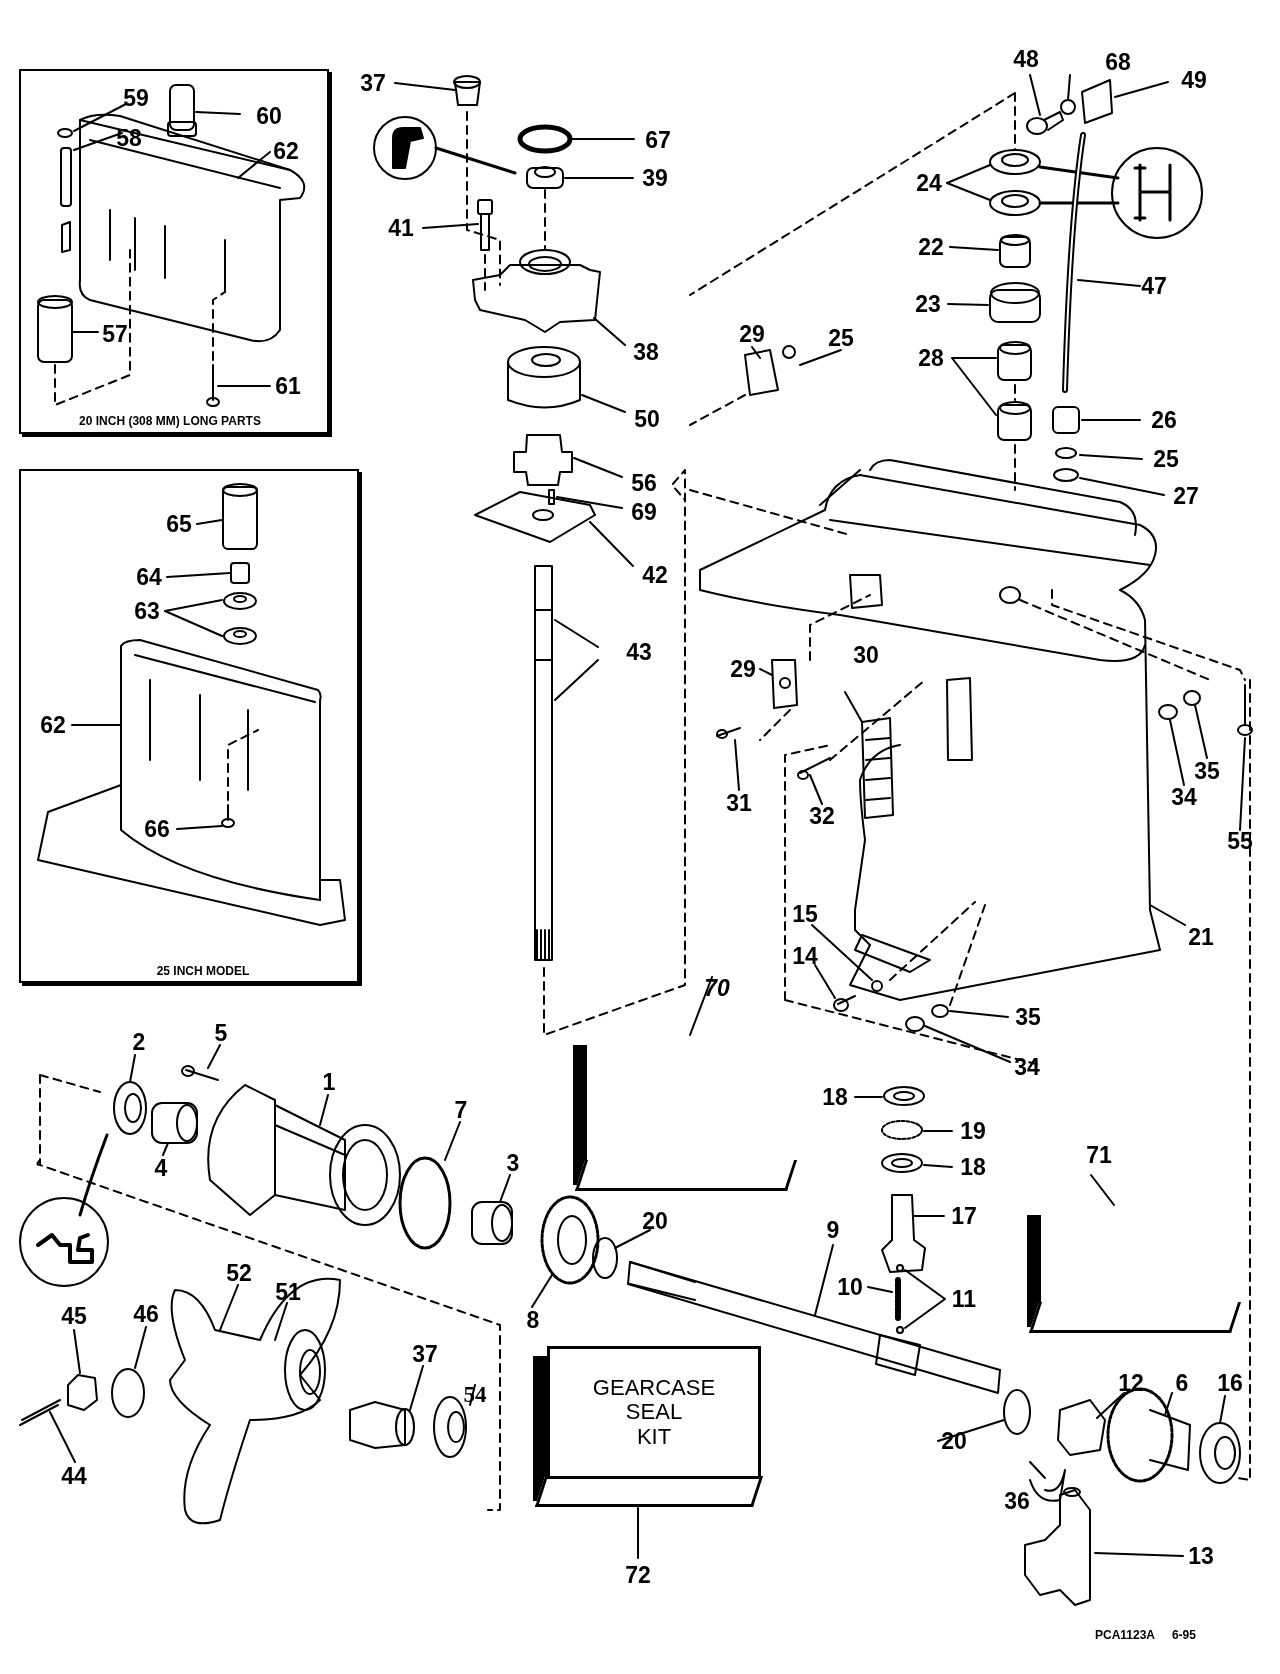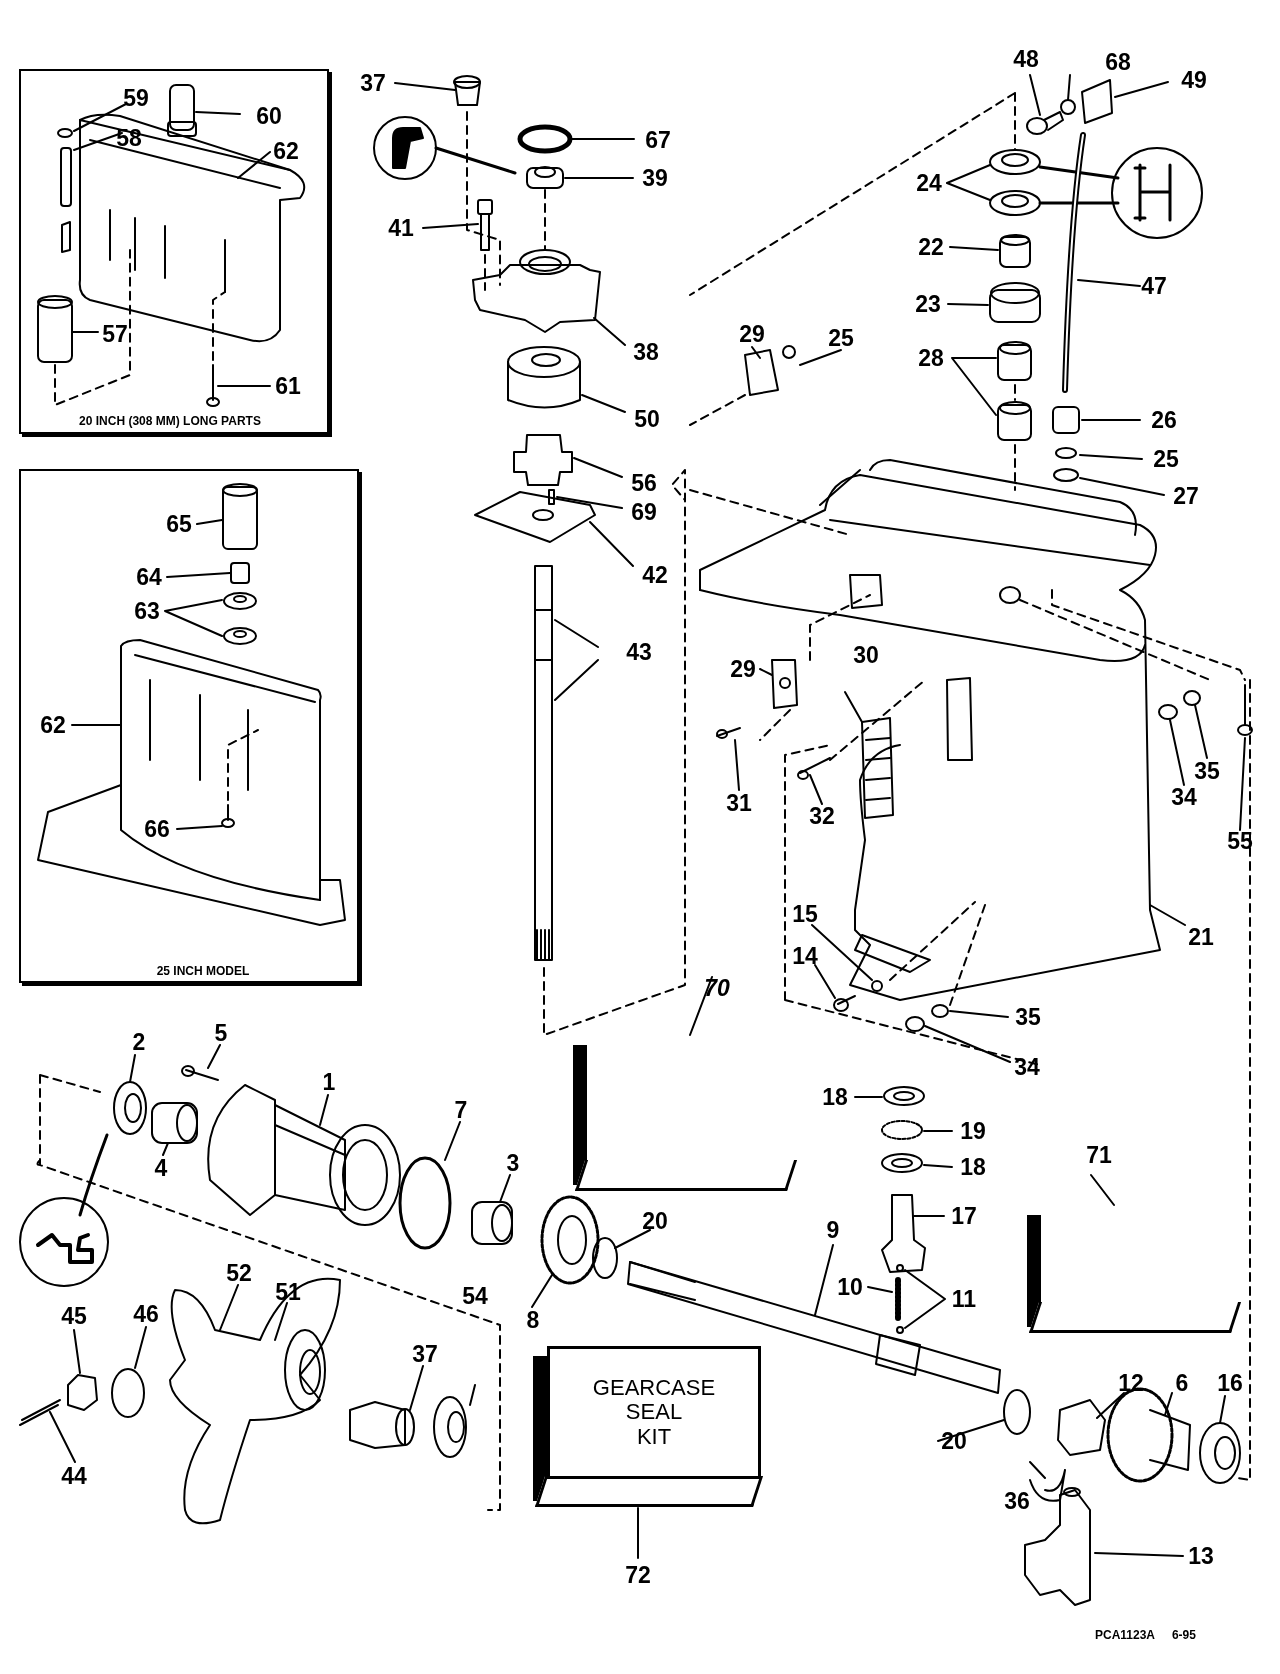--- a/index.html
+++ b/index.html
@@ -360,21 +360,21 @@
 <span class="lbl" style="left:513px;top:1163px;">3</span>
 <span class="lbl" style="left:655px;top:1221px;">20</span>
 <span class="lbl" style="left:533px;top:1320px;">8</span>
 
 <span class="lbl" style="left:239px;top:1273px;">52</span>
 <span class="lbl" style="left:288px;top:1292px;">51</span>
 <span class="lbl" style="left:74px;top:1316px;">45</span>
 <span class="lbl" style="left:146px;top:1314px;">46</span>
 <span class="lbl" style="left:74px;top:1476px;">44</span>
 <span class="lbl" style="left:425px;top:1354px;">37</span>
-<span class="lbl" style="left:475px;top:1296px;">54</span>
+<span class="lbl" style="left:475px;top:1394px;font-family:Liberation Serif, serif;">54</span>
 
 <span class="lbl" style="left:1131px;top:1383px;">12</span>
 <span class="lbl" style="left:1182px;top:1383px;">6</span>
 <span class="lbl" style="left:1230px;top:1383px;">16</span>
 <span class="lbl" style="left:954px;top:1441px;">20</span>
 <span class="lbl" style="left:1017px;top:1453px;margin-top:48px;">36</span>
 <span class="lbl" style="left:1201px;top:1556px;">13</span>
 
 <div class="footer" style="left:1095px;top:1628px;">
   <span>PCA1123A</span>

